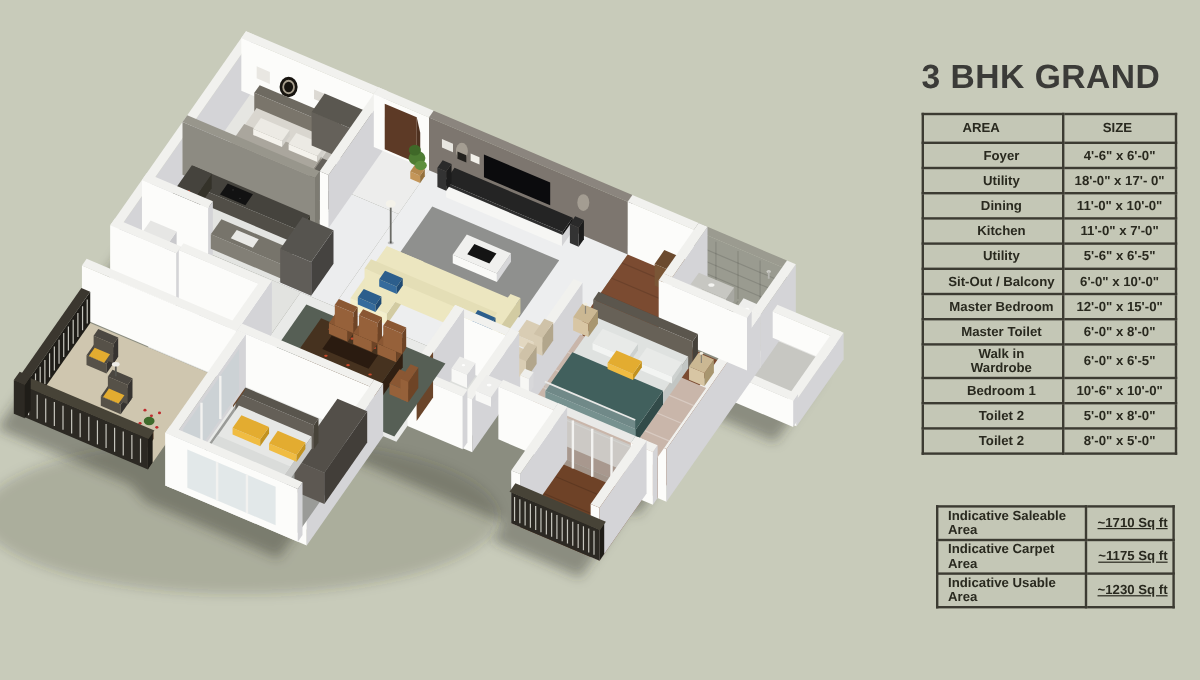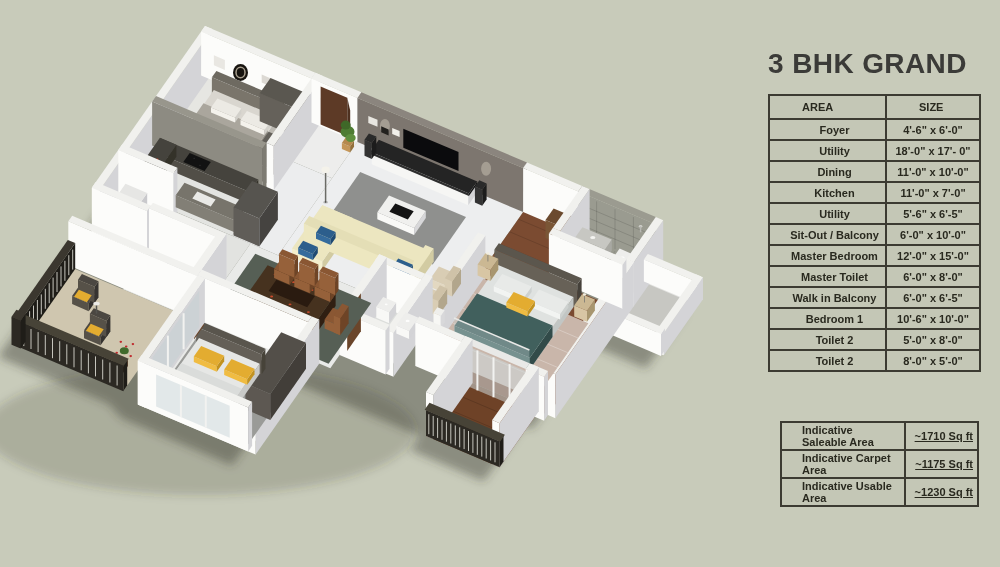--- a/index.html
+++ b/index.html
@@ -12,21 +12,21 @@
               table-layout:fixed;}
   table.areas th,table.areas td{border:2px solid #3c3b32;font-size:11px;font-weight:bold;
               color:#29291f;padding:1px 6px;height:17px;background:rgba(0,0,0,0.02);}
   table.areas th{height:20px;text-align:left;padding-left:32px;}
   table.areas td.a{padding-left:20px;text-align:center;}
   table.areas td.s{text-align:center;}
   table.summary{position:absolute;left:780px;top:421px;width:197px;border-collapse:collapse;
               table-layout:fixed;}
   table.summary td{border:2px solid #3c3b32;font-size:11px;font-weight:bold;color:#29291f;
               padding:1px 4px;height:14px;background:rgba(0,0,0,0.02);}
-  table.summary td.l{padding-left:20px;}
+  table.summary td.l{padding-left:8px;}
   table.summary td.v{text-align:right;text-decoration:underline;}
 </style>
 </head>
 <body>
 
 <div class="canvas">
 
   <svg class="fp" width="760" height="567" viewBox="0 0 760 567">
     <defs>
       <filter id="blur" x="-30%" y="-30%" width="160%" height="160%">
@@ -568,21 +568,21 @@
         </tr>
       <tr>
           <td class="a">Master Bedroom</td>
           <td class="s">12'-0" x 15'-0"</td>
         </tr>
       <tr>
           <td class="a">Master Toilet</td>
           <td class="s">6'-0" x 8'-0"</td>
         </tr>
       <tr>
-          <td class="a">Walk in Balcony</td>
+          <td class="a">Walk in Wardrobe</td>
           <td class="s">6'-0" x 6'-5"</td>
         </tr>
       <tr>
           <td class="a">Bedroom 1</td>
           <td class="s">10'-6" x 10'-0"</td>
         </tr>
       <tr>
           <td class="a">Toilet 2</td>
           <td class="s">5'-0" x 8'-0"</td>
         </tr>

